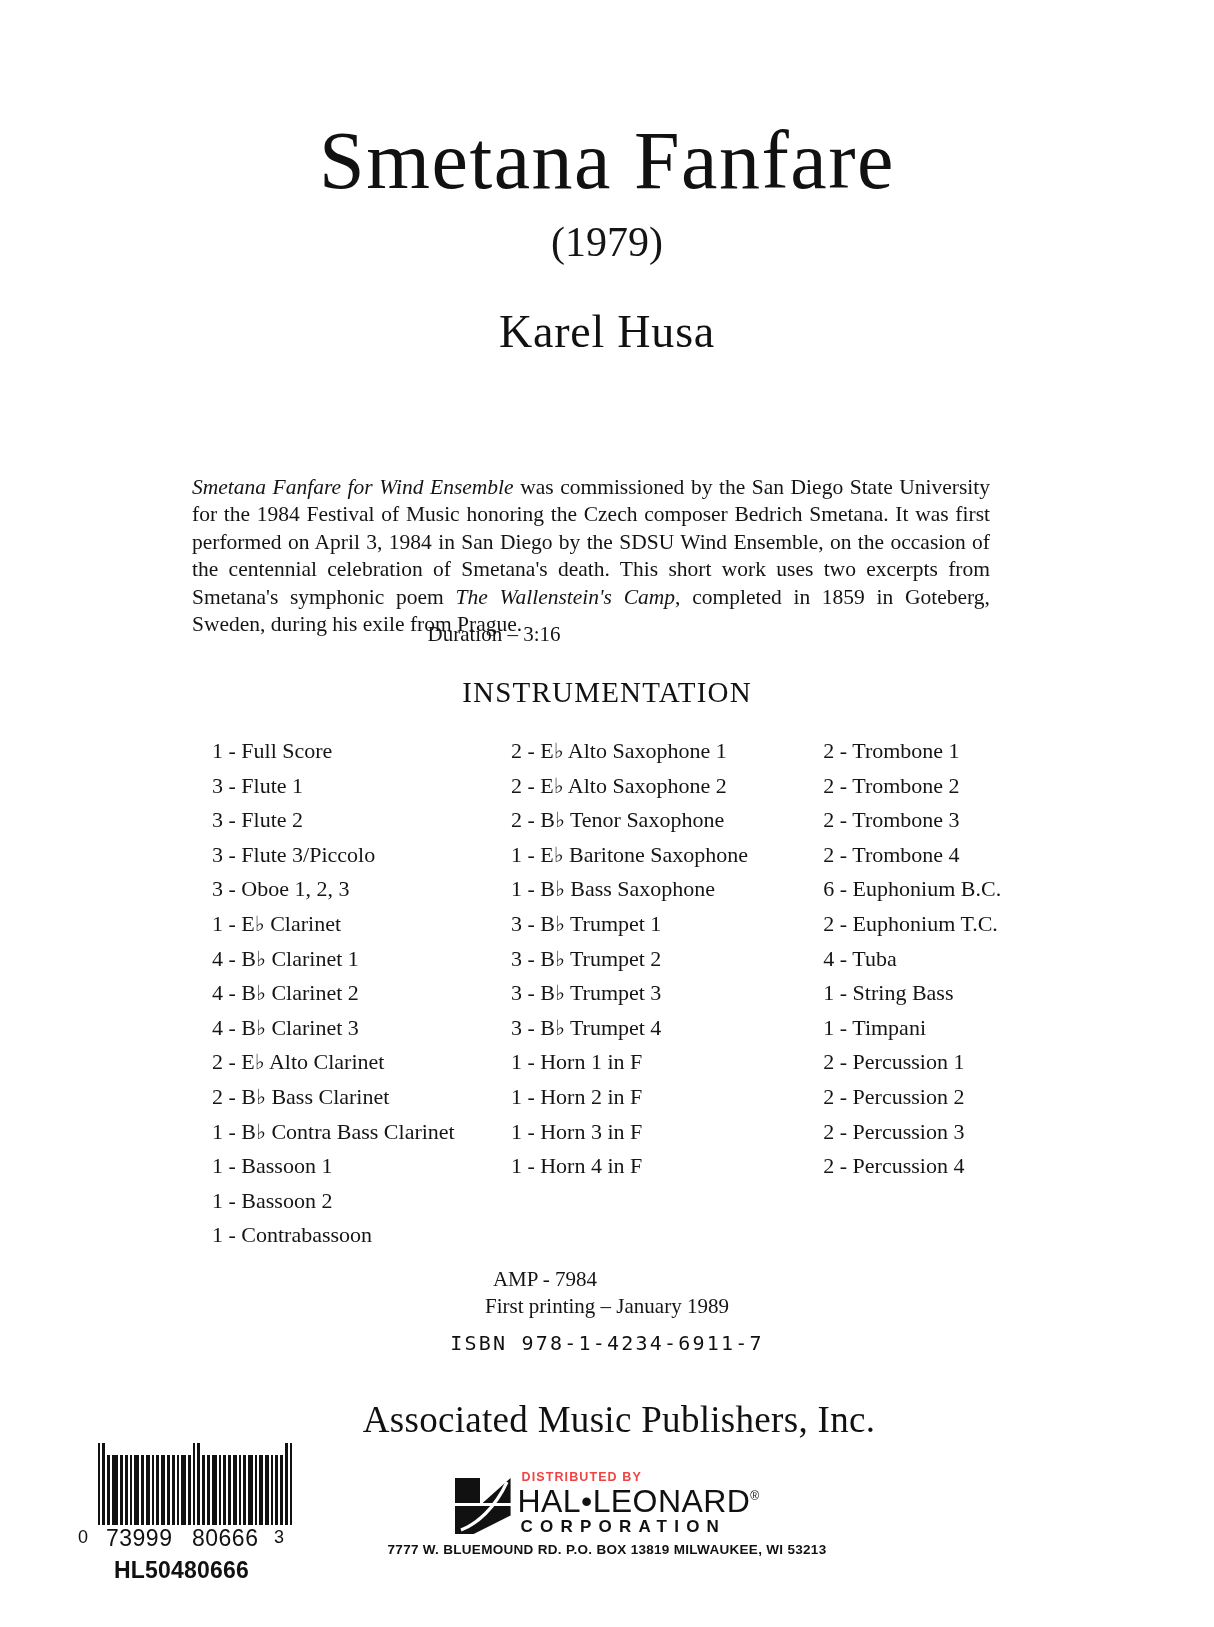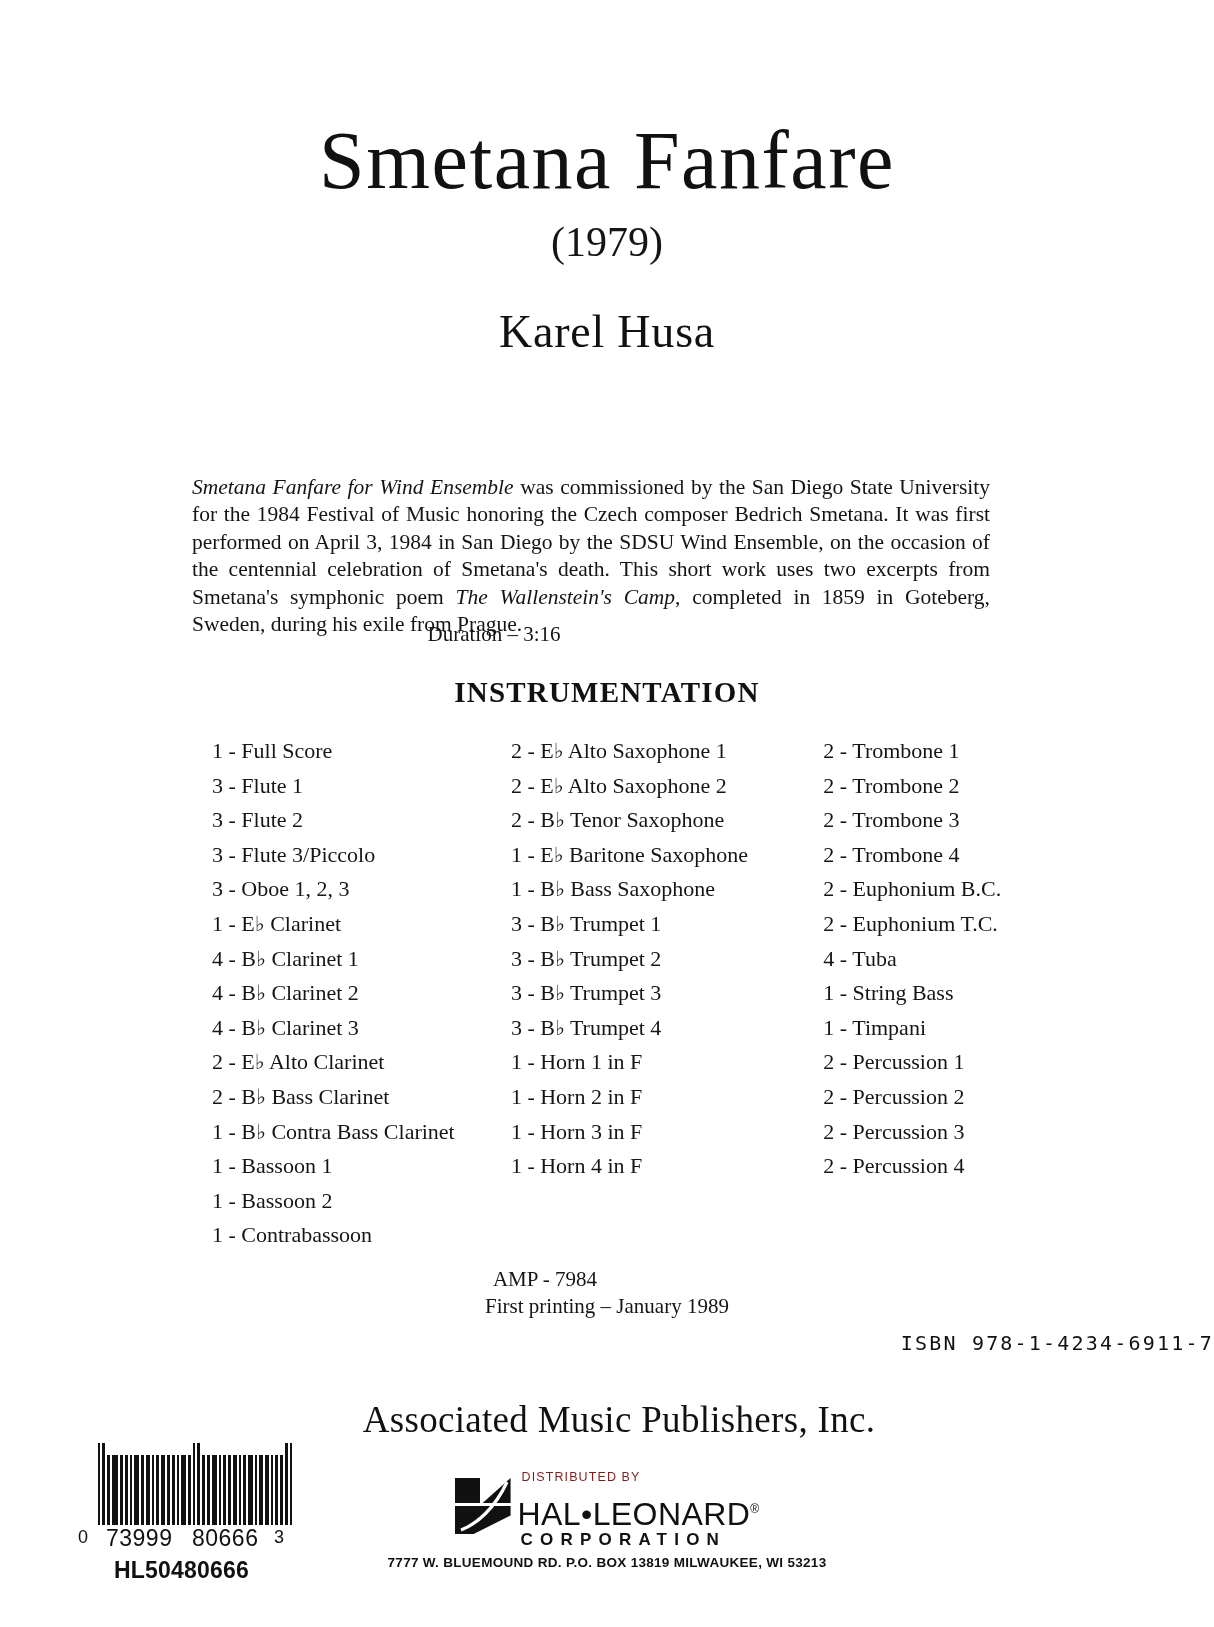--- a/index.html
+++ b/index.html
@@ -75,21 +75,20 @@
 
   .instr-heading {
     position: absolute;
     top: 676px;
     left: 0;
     width: 1214px;
     text-align: center;
     font-size: 29px;
     letter-spacing: 1.2px;
     color: #111;
-    font-weight: bold;
   }
 
   
   .instr-cols {
     position: absolute;
     top: 734px;
     left: 150px;
     width: 930px;
     display: flex;
     justify-content: flex-start;
@@ -130,21 +129,21 @@
     width: 1214px;
     text-align: center;
     font-size: 21px;
     color: #151515;
   }
   .isbn {
     position: absolute;
     top: 1331px;
     left: 0;
     width: 1214px;
-    text-align: right;
+    text-align: center;
     font-size: 20px;
     letter-spacing: 2.2px;
     font-family: "DejaVu Sans Mono", "Liberation Mono", monospace;
     color: #111;
   }
 
   .publisher {
     position: absolute;
     top: 1398px;
     left: 0;
@@ -200,25 +199,25 @@
     clip-path: polygon(0 0, 100% 0, 100% 34%, 34% 100%, 0 100%);
   }
   .hl-logo .swoosh {
     position: absolute;
     left: 2px; top: 2px;
     width: 52px; height: 52px;
   }
   .hl-text { display: flex; flex-direction: column; align-items: flex-start; }
   .hl-dist {
     font-size: 12.5px;
-    font-weight: normal;
+    font-weight: bold;
     letter-spacing: 1.1px;
-    color: #7f1d1d;
+    color: #ef4444;
     margin-left: 4px;
-    margin-bottom: 14px;
+    margin-bottom: 1px;
   }
   .hl-name {
     font-size: 32px;
     font-weight: normal;
     letter-spacing: 0.4px;
     color: #111;
     line-height: 1;
   }
   .hl-name sup { font-size: 12px; vertical-align: super; }
   .hl-corp {
@@ -319,21 +318,21 @@
       <div class="instr-item">1 - Horn 1 in F</div>
       <div class="instr-item">1 - Horn 2 in F</div>
       <div class="instr-item">1 - Horn 3 in F</div>
       <div class="instr-item">1 - Horn 4 in F</div>
     </div>
   <div class="instr-col col-3">
       <div class="instr-item">2 - Trombone 1</div>
       <div class="instr-item">2 - Trombone 2</div>
       <div class="instr-item">2 - Trombone 3</div>
       <div class="instr-item">2 - Trombone 4</div>
-      <div class="instr-item">2 - Euphonium B.C.</div>
+      <div class="instr-item">6 - Euphonium B.C.</div>
       <div class="instr-item">2 - Euphonium T.C.</div>
       <div class="instr-item">4 - Tuba</div>
       <div class="instr-item">1 - String Bass</div>
       <div class="instr-item">1 - Timpani</div>
       <div class="instr-item">2 - Percussion 1</div>
       <div class="instr-item">2 - Percussion 2</div>
       <div class="instr-item">2 - Percussion 3</div>
       <div class="instr-item">2 - Percussion 4</div>
     </div>
 </div>

